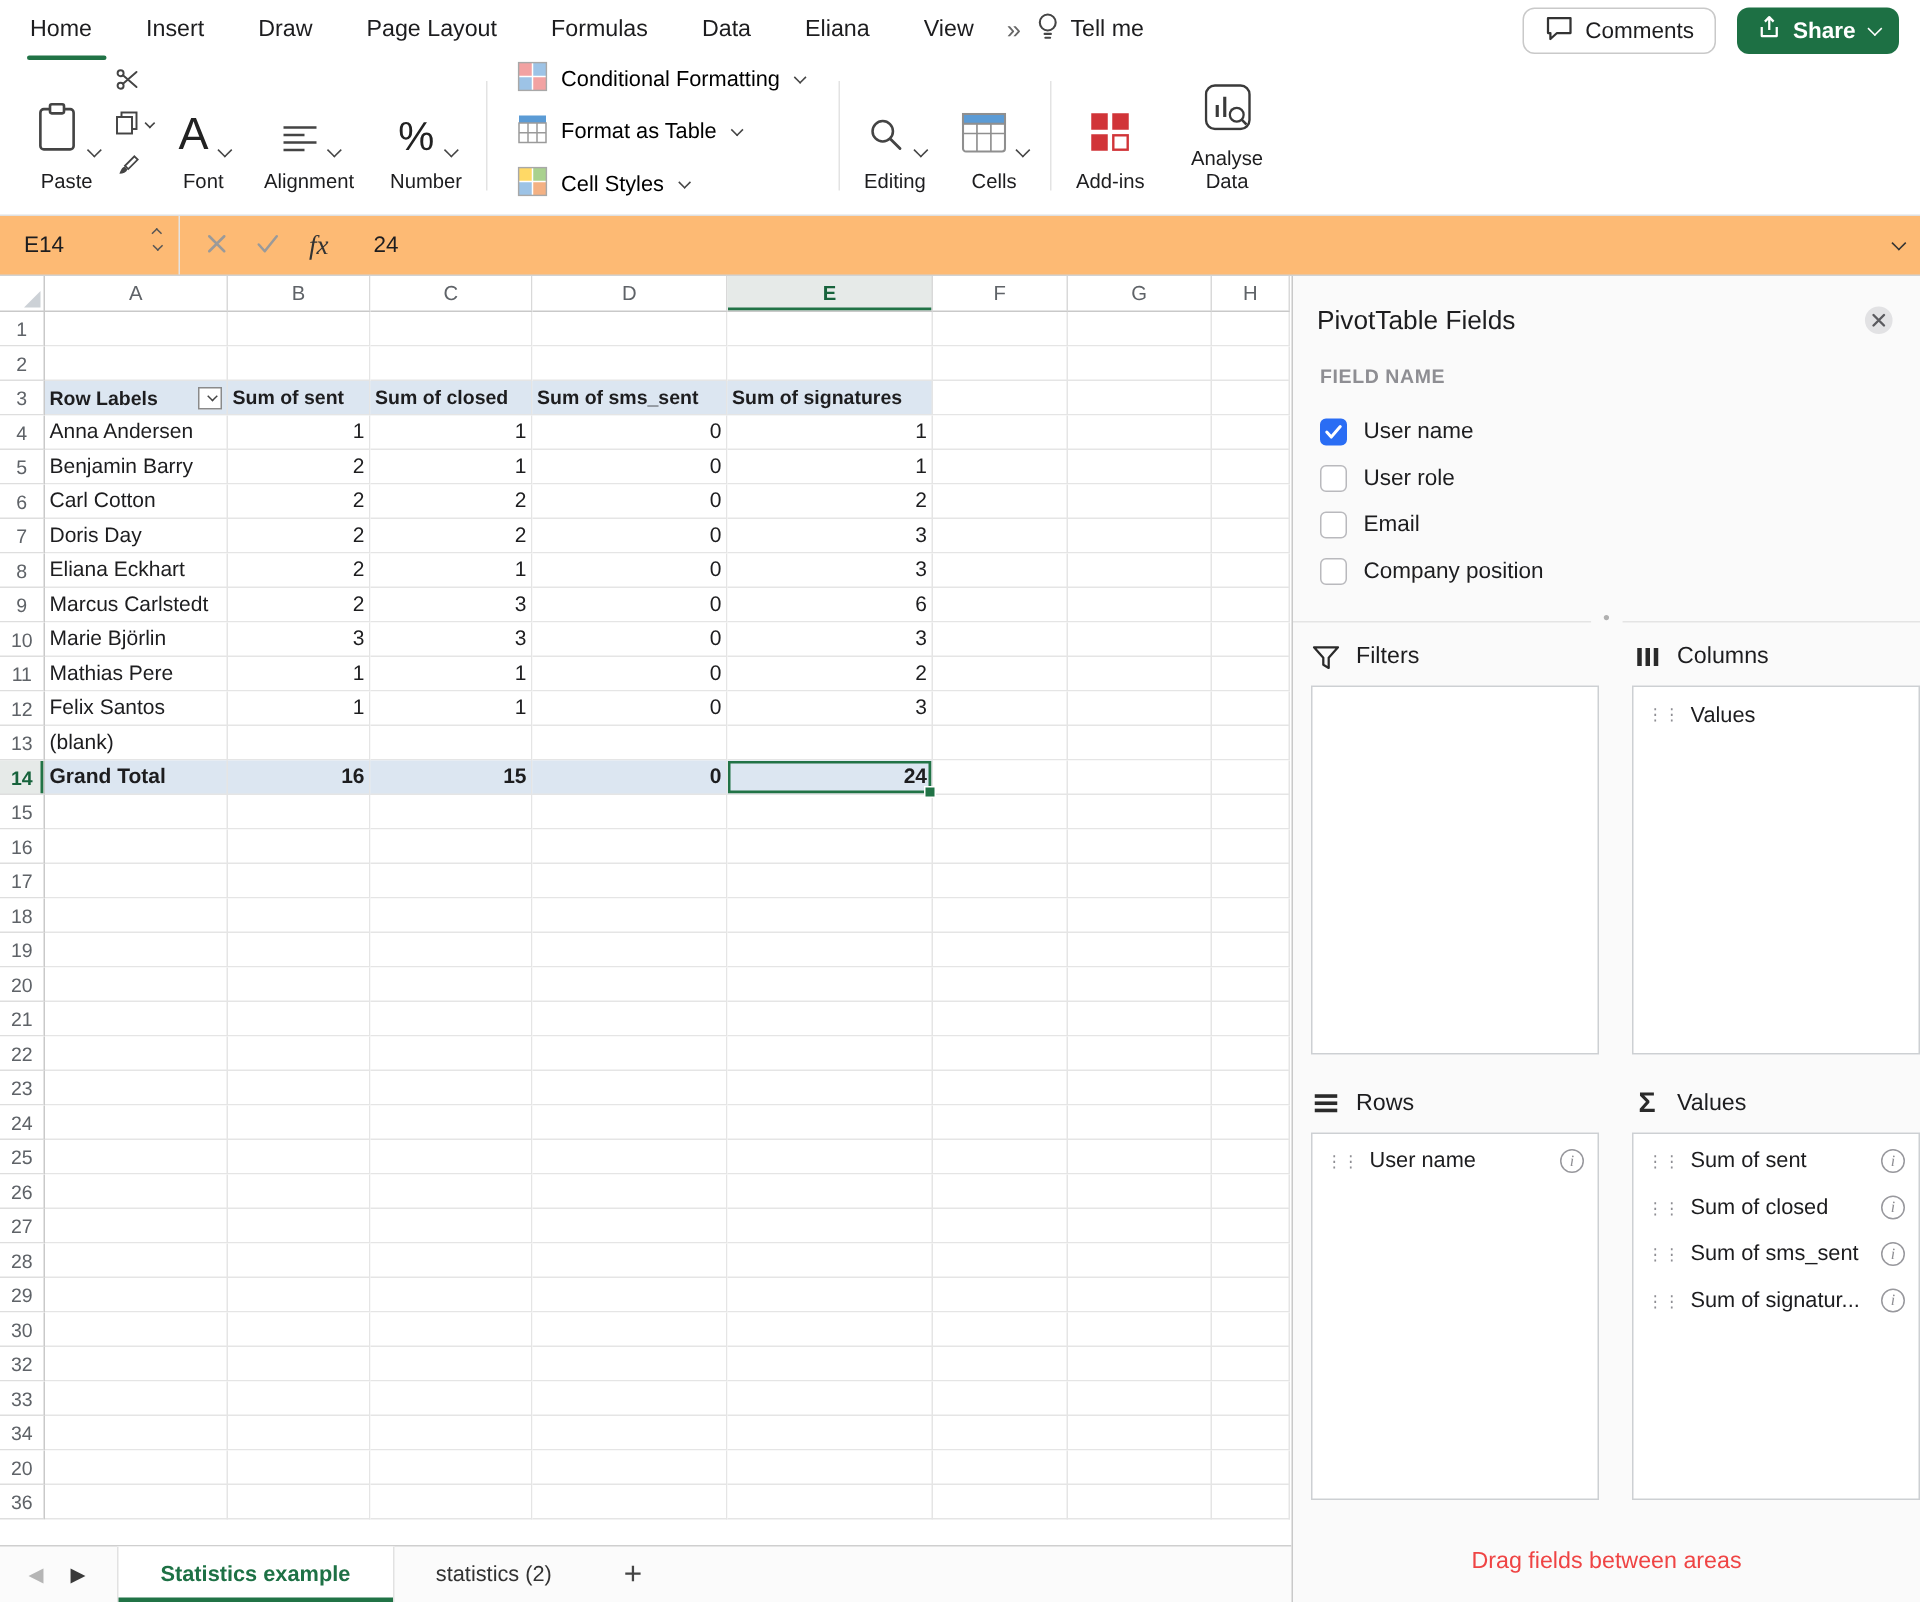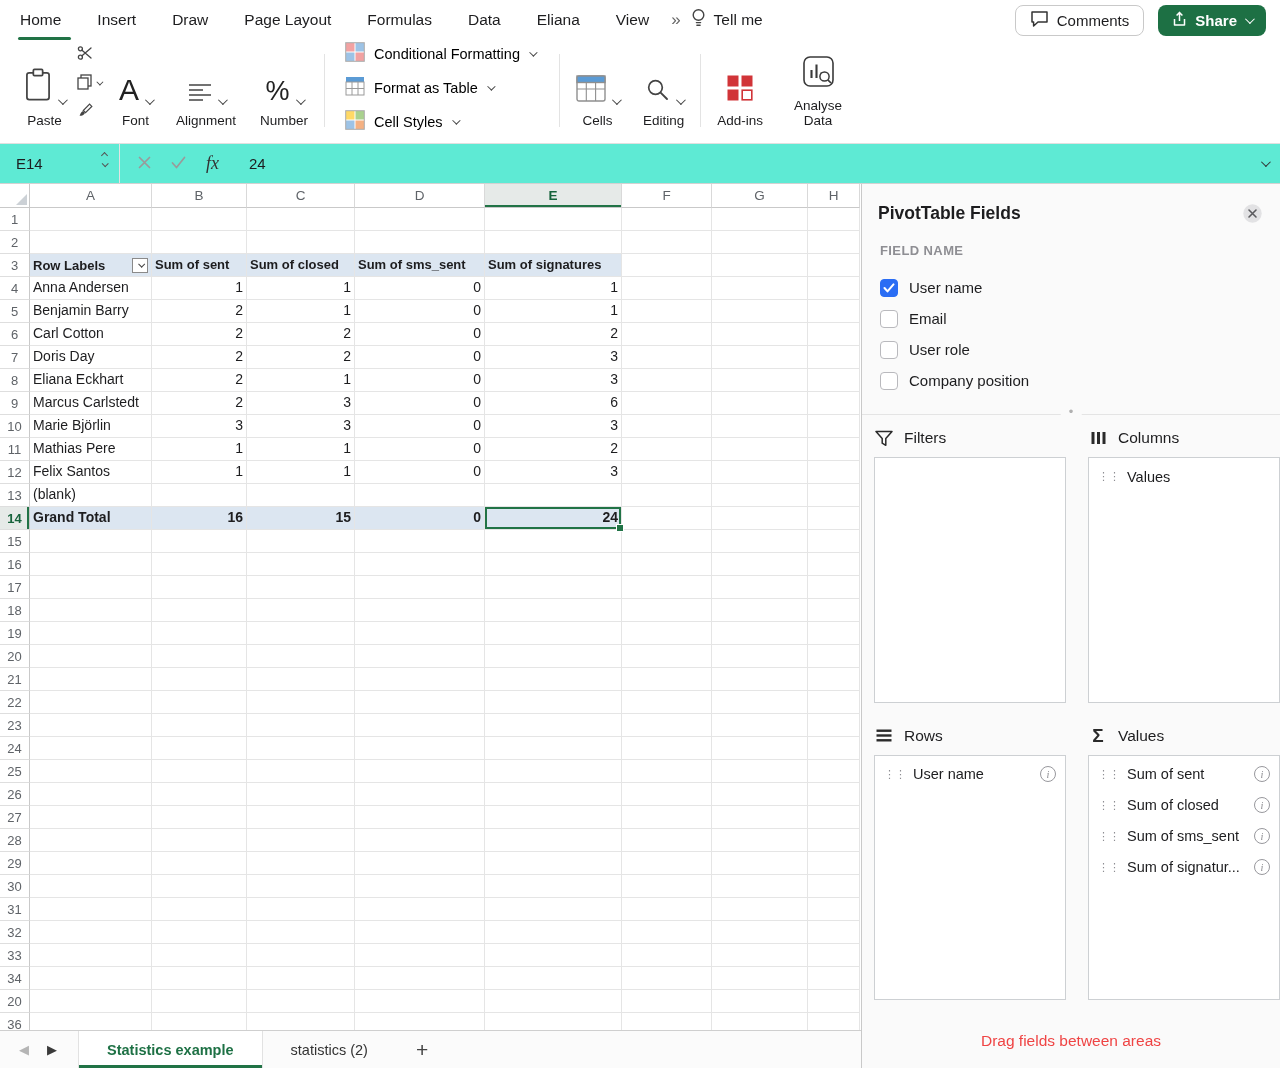--- a/index.html
+++ b/index.html
@@ -35,21 +35,21 @@
   .mini-btn .caret{width:5px;height:5px;border-width:1.3px}
   .font-A{font-size:30px;line-height:1;color:#222}
   .pct{font-size:27px;line-height:1;color:#222}
   .stack-group{display:flex;flex-direction:column;justify-content:center;gap:7px;padding:0 20px 6px 16px}
   .stack-row{display:flex;align-items:center;gap:9px;background:none;border:none;font-size:14.5px;font-family:inherit;padding:2px 0;text-align:left;cursor:default}
   .stack-row .caret{width:6px;height:6px}
   .rdivider{width:1px;background:#e3e3e3;margin:12px 4px}
   .wrap-label{max-width:62px}
 
   
-  .formula-bar{height:40px;display:flex;align-items:center;border-bottom:1px solid #d2d2d2;background:#5eead4}
+  .formula-bar{height:40px;display:flex;align-items:center;border-bottom:1px solid #d2d2d2;background:#fdba74}
   .name-box{width:120px;height:100%;display:flex;align-items:center;padding-left:16px;font-size:15px;position:relative;border-right:1px solid #e3e3e3}
   .stepper{position:absolute;right:12px;top:9px;display:flex;flex-direction:column;gap:4px}
   .stepper .caret{width:5px;height:5px;border-width:1.4px;border-color:#555}
   .stepper .up{transform:rotate(-135deg)}
   .stepper .down{transform:rotate(45deg) translateY(-1px)}
   .fb-icons{display:flex;align-items:center;gap:20px;padding:0 18px}
   .fb-fx{font-style:italic;font-family:"Liberation Serif",serif;font-size:18px;color:#333}
   .fb-value{font-size:15px;margin-left:12px;flex:1}
   .fb-caret{margin-right:12px;border-color:#333}
 
@@ -82,21 +82,21 @@
   .nav-arrow.prev{color:#b5b5b5}
   .sheet-tabs{display:flex;height:100%;margin-left:12px}
   .sheet-tab{display:flex;align-items:center;padding:0 28px;font-size:14.5px;color:#333;position:relative;white-space:nowrap}
   .sheet-tab.active{color:#1e7145;font-weight:700;background:#fff;border-left:1px solid #e2e2e2;border-right:1px solid #e2e2e2}
   .sheet-tab.active::after{content:"";position:absolute;left:0;right:0;bottom:0;height:3px;background:#217346}
   .add-sheet{font-size:21px;color:#444;padding:0 20px;background:none;border:none}
 
   
   .panel{flex:1;border-left:1px solid #c9c9c9;background:#fafafa;display:flex;flex-direction:column;min-width:0}
   .panel-head{display:flex;align-items:center;justify-content:space-between;padding:18px 16px 4px}
-  .panel-head h2{font-size:17.5px;font-weight:700}
+  .panel-head h2{font-size:17.5px;font-weight:400}
   .close-x{display:inline-flex;cursor:default}
   .fieldname-row{display:flex;align-items:center;padding:14px 0 10px 18px;gap:14px}
   .fieldname{font-size:13px;font-weight:700;color:#8e8e93;letter-spacing:.4px}
   .searchbox{flex:1;height:28px;border:1px solid #c6c6c8;border-right:none;border-radius:7px 0 0 7px;background:#fff;display:flex;align-items:center;gap:7px;padding:0 9px}
   .searchbox input{border:none;outline:none;flex:1;font-size:14px;font-family:inherit;background:transparent;color:#333;min-width:0}
   .searchbox input::placeholder{color:#9a9a9e}
   .fields-list{padding:4px 18px 0}
   .field-row{display:flex;align-items:center;gap:11px;height:31px}
   .checkbox{width:18px;height:18px;border-radius:4px;border:1px solid #b9b9bd;background:#fff;display:inline-flex;align-items:center;justify-content:center;flex:none}
   .checkbox.checked{background:#2a6df4;border-color:#2a6df4}
@@ -251,39 +251,39 @@
             </svg></span>
         <span>Cell Styles</span>
         <span class="caret"></span>
       </button>
     </div>
 
     <div class="rdivider"></div>
 
     <button class="rib-big">
       <span class="rib-icon-row">
+          <span><svg width="25" height="25" viewBox="0 0 25 25">
+              <circle cx="10.5" cy="10.5" r="6.8" fill="none" stroke="#444" stroke-width="1.7"></circle>
+              <path d="M15.6 15.6l6.4 6.4" stroke="#444" stroke-width="1.9" stroke-linecap="round"></path>
+            </svg></span>
+          <span class="caret"></span>
+        </span>
+      <span class="rlabel">Editing</span>
+    </button>
+
+    <button class="rib-big">
+      <span class="rib-icon-row">
           <span><svg width="30" height="27" viewBox="0 0 30 27">
               <rect x="1" y="1" width="28" height="25" rx="2" fill="#fff" stroke="#8f8f8f" stroke-width="1.4"></rect>
               <rect x="1" y="1" width="28" height="6.5" fill="#5b9bd5" stroke="#8f8f8f" stroke-width="1.4"></rect>
               <path d="M1 14h28M10.3 7.5V26M19.6 7.5V26" stroke="#8f8f8f" stroke-width="1.1"></path>
             </svg></span>
           <span class="caret"></span>
         </span>
       <span class="rlabel">Cells</span>
-    </button>
-
-    <button class="rib-big">
-      <span class="rib-icon-row">
-          <span><svg width="25" height="25" viewBox="0 0 25 25">
-              <circle cx="10.5" cy="10.5" r="6.8" fill="none" stroke="#444" stroke-width="1.7"></circle>
-              <path d="M15.6 15.6l6.4 6.4" stroke="#444" stroke-width="1.9" stroke-linecap="round"></path>
-            </svg></span>
-          <span class="caret"></span>
-        </span>
-      <span class="rlabel">Editing</span>
     </button>
 
     <div class="rdivider"></div>
 
     <button class="rib-big">
       <span class="rib-icon-row">
           <span><svg width="28" height="28" viewBox="0 0 28 28">
               <rect x="1.5" y="1.5" width="11" height="11" fill="#d13438"></rect>
               <rect x="15.5" y="1.5" width="11" height="11" fill="#d13438"></rect>
               <rect x="1.5" y="15.5" width="11" height="11" fill="#d13438"></rect>
@@ -661,31 +661,20 @@
               <div class="cell col-B"></div>
               <div class="cell col-C"></div>
               <div class="cell col-D"></div>
               <div class="cell col-E"></div>
               <div class="cell col-F"></div>
               <div class="cell col-G"></div>
               <div class="cell col-H"></div>
             </div>
             <div class="grid-row">
               <div class="row-header">30</div>
-              <div class="cell col-A"></div>
-              <div class="cell col-B"></div>
-              <div class="cell col-C"></div>
-              <div class="cell col-D"></div>
-              <div class="cell col-E"></div>
-              <div class="cell col-F"></div>
-              <div class="cell col-G"></div>
-              <div class="cell col-H"></div>
-            </div>
-            <div class="grid-row">
-              <div class="row-header">31</div>
               <div class="cell col-A"></div>
               <div class="cell col-B"></div>
               <div class="cell col-C"></div>
               <div class="cell col-D"></div>
               <div class="cell col-E"></div>
               <div class="cell col-F"></div>
               <div class="cell col-G"></div>
               <div class="cell col-H"></div>
             </div>
             <div class="grid-row">
@@ -773,25 +762,25 @@
           <div class="field-row">
             <span class="checkbox checked">
               <svg width="12" height="10" viewBox="0 0 12 10">
                 <path d="M1.5 5l3 3.4L10.5 1.4" stroke="#fff" stroke-width="2" fill="none" stroke-linecap="round" stroke-linejoin="round"></path>
               </svg>
             </span>
             <span class="field-label">User name</span>
           </div>
           <div class="field-row">
             <span class="checkbox"></span>
-            <span class="field-label">Email</span>
+            <span class="field-label">User role</span>
           </div>
           <div class="field-row">
             <span class="checkbox"></span>
-            <span class="field-label">User role</span>
+            <span class="field-label">Email</span>
           </div>
           <div class="field-row">
             <span class="checkbox"></span>
             <span class="field-label">Company position</span>
           </div>
         </div>
 
       <div class="areas">
         <span class="resize-dot">•</span>
         <div class="areas-row">

